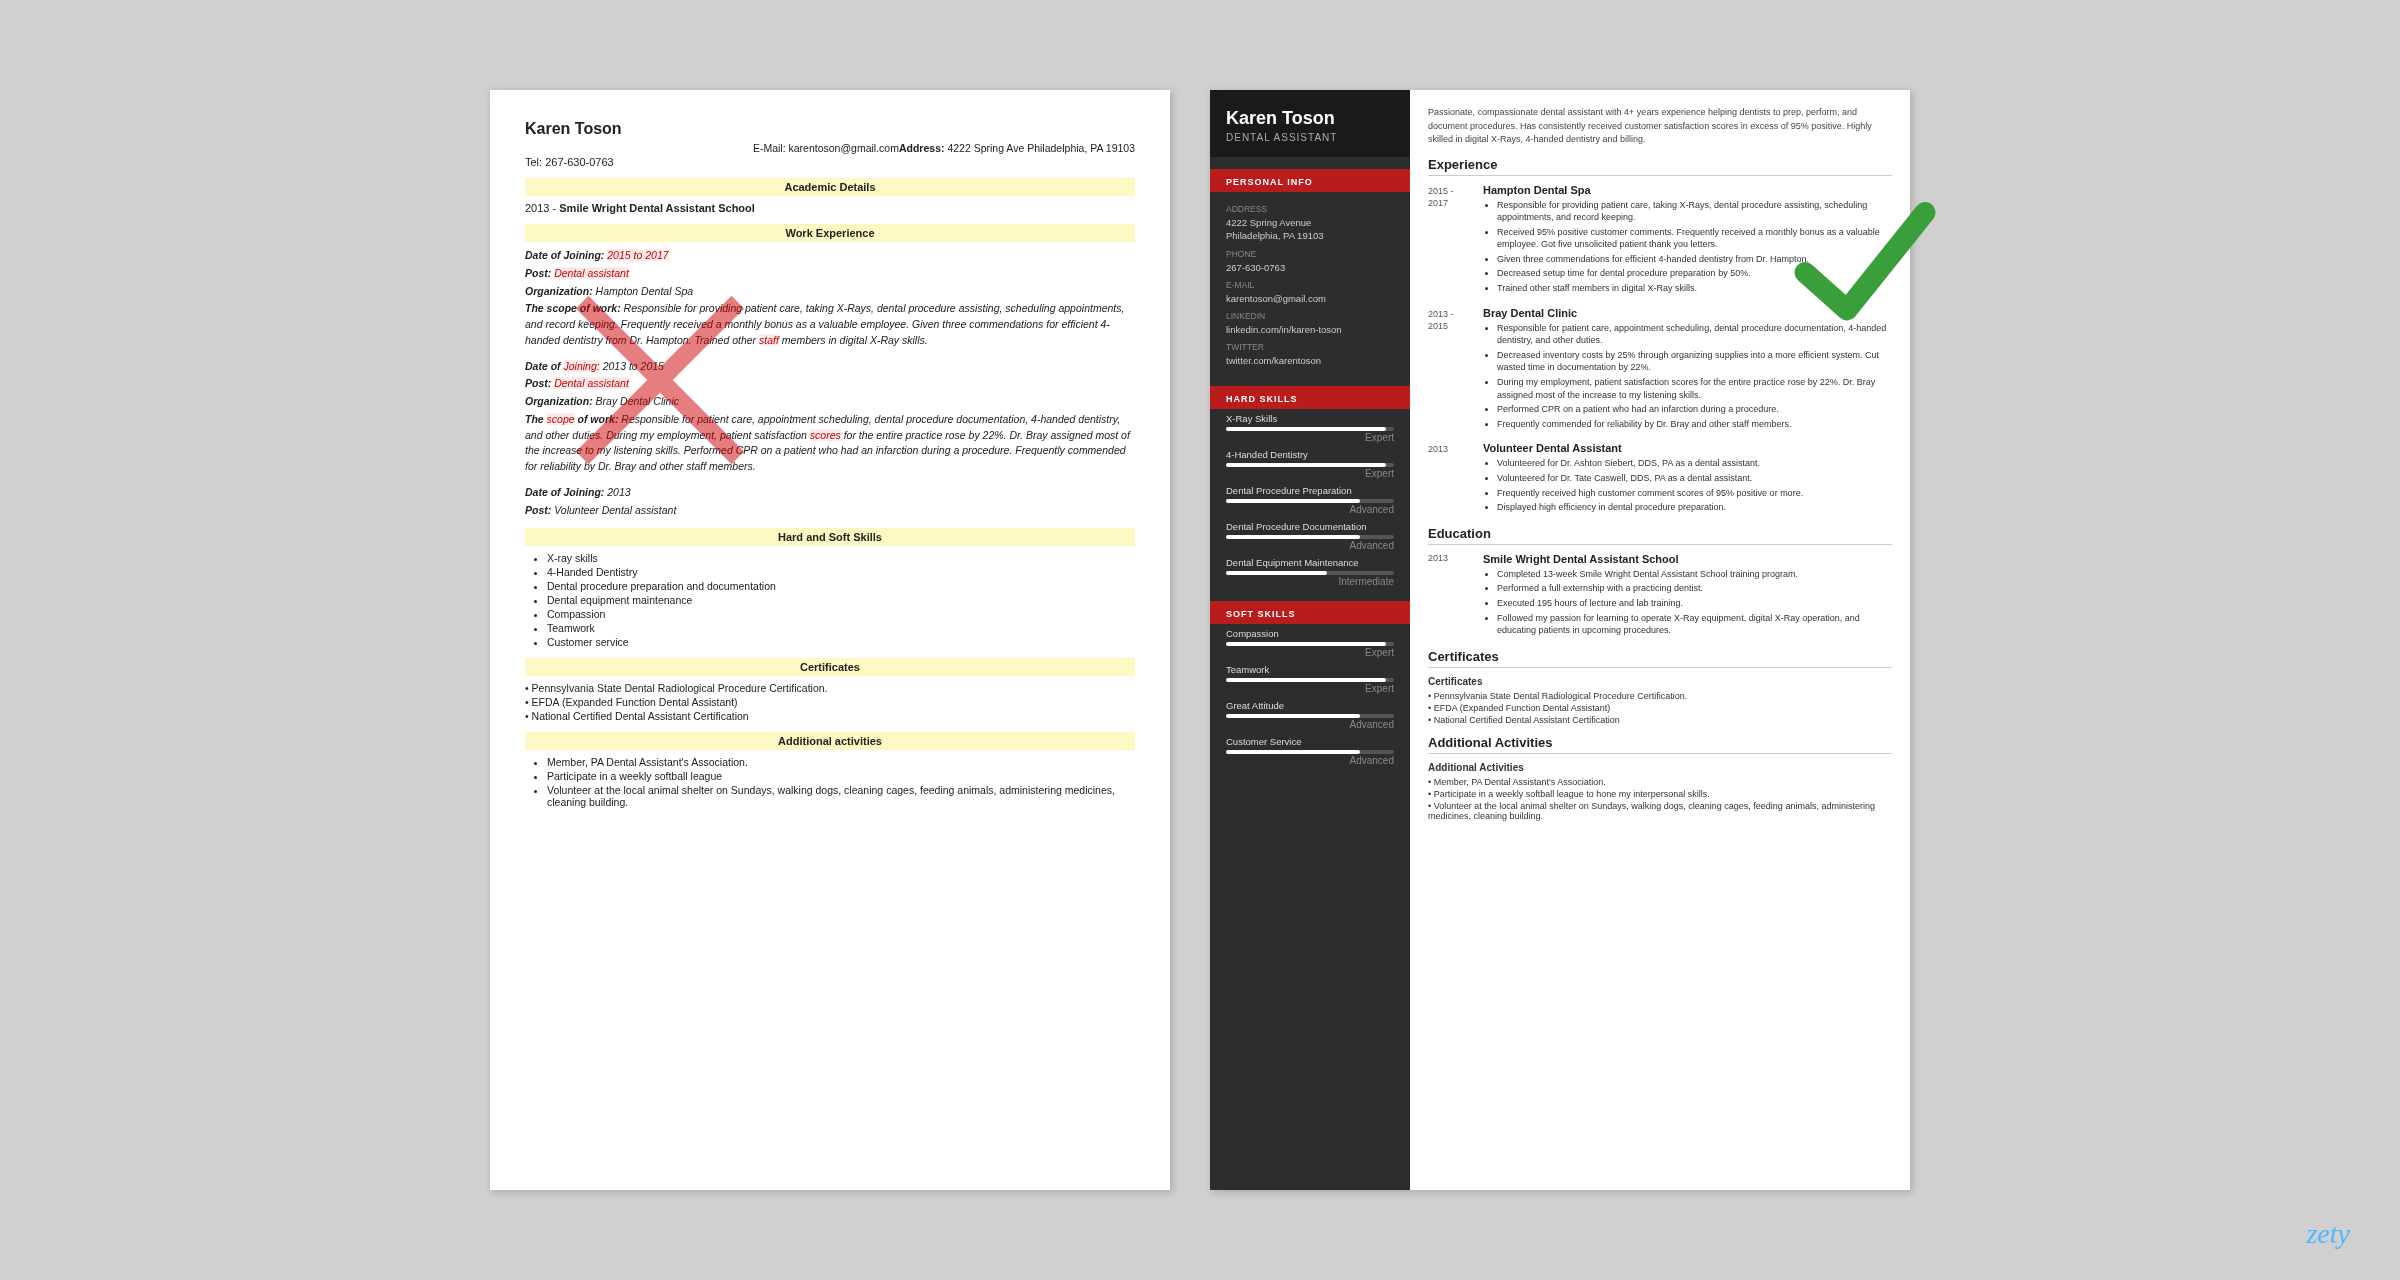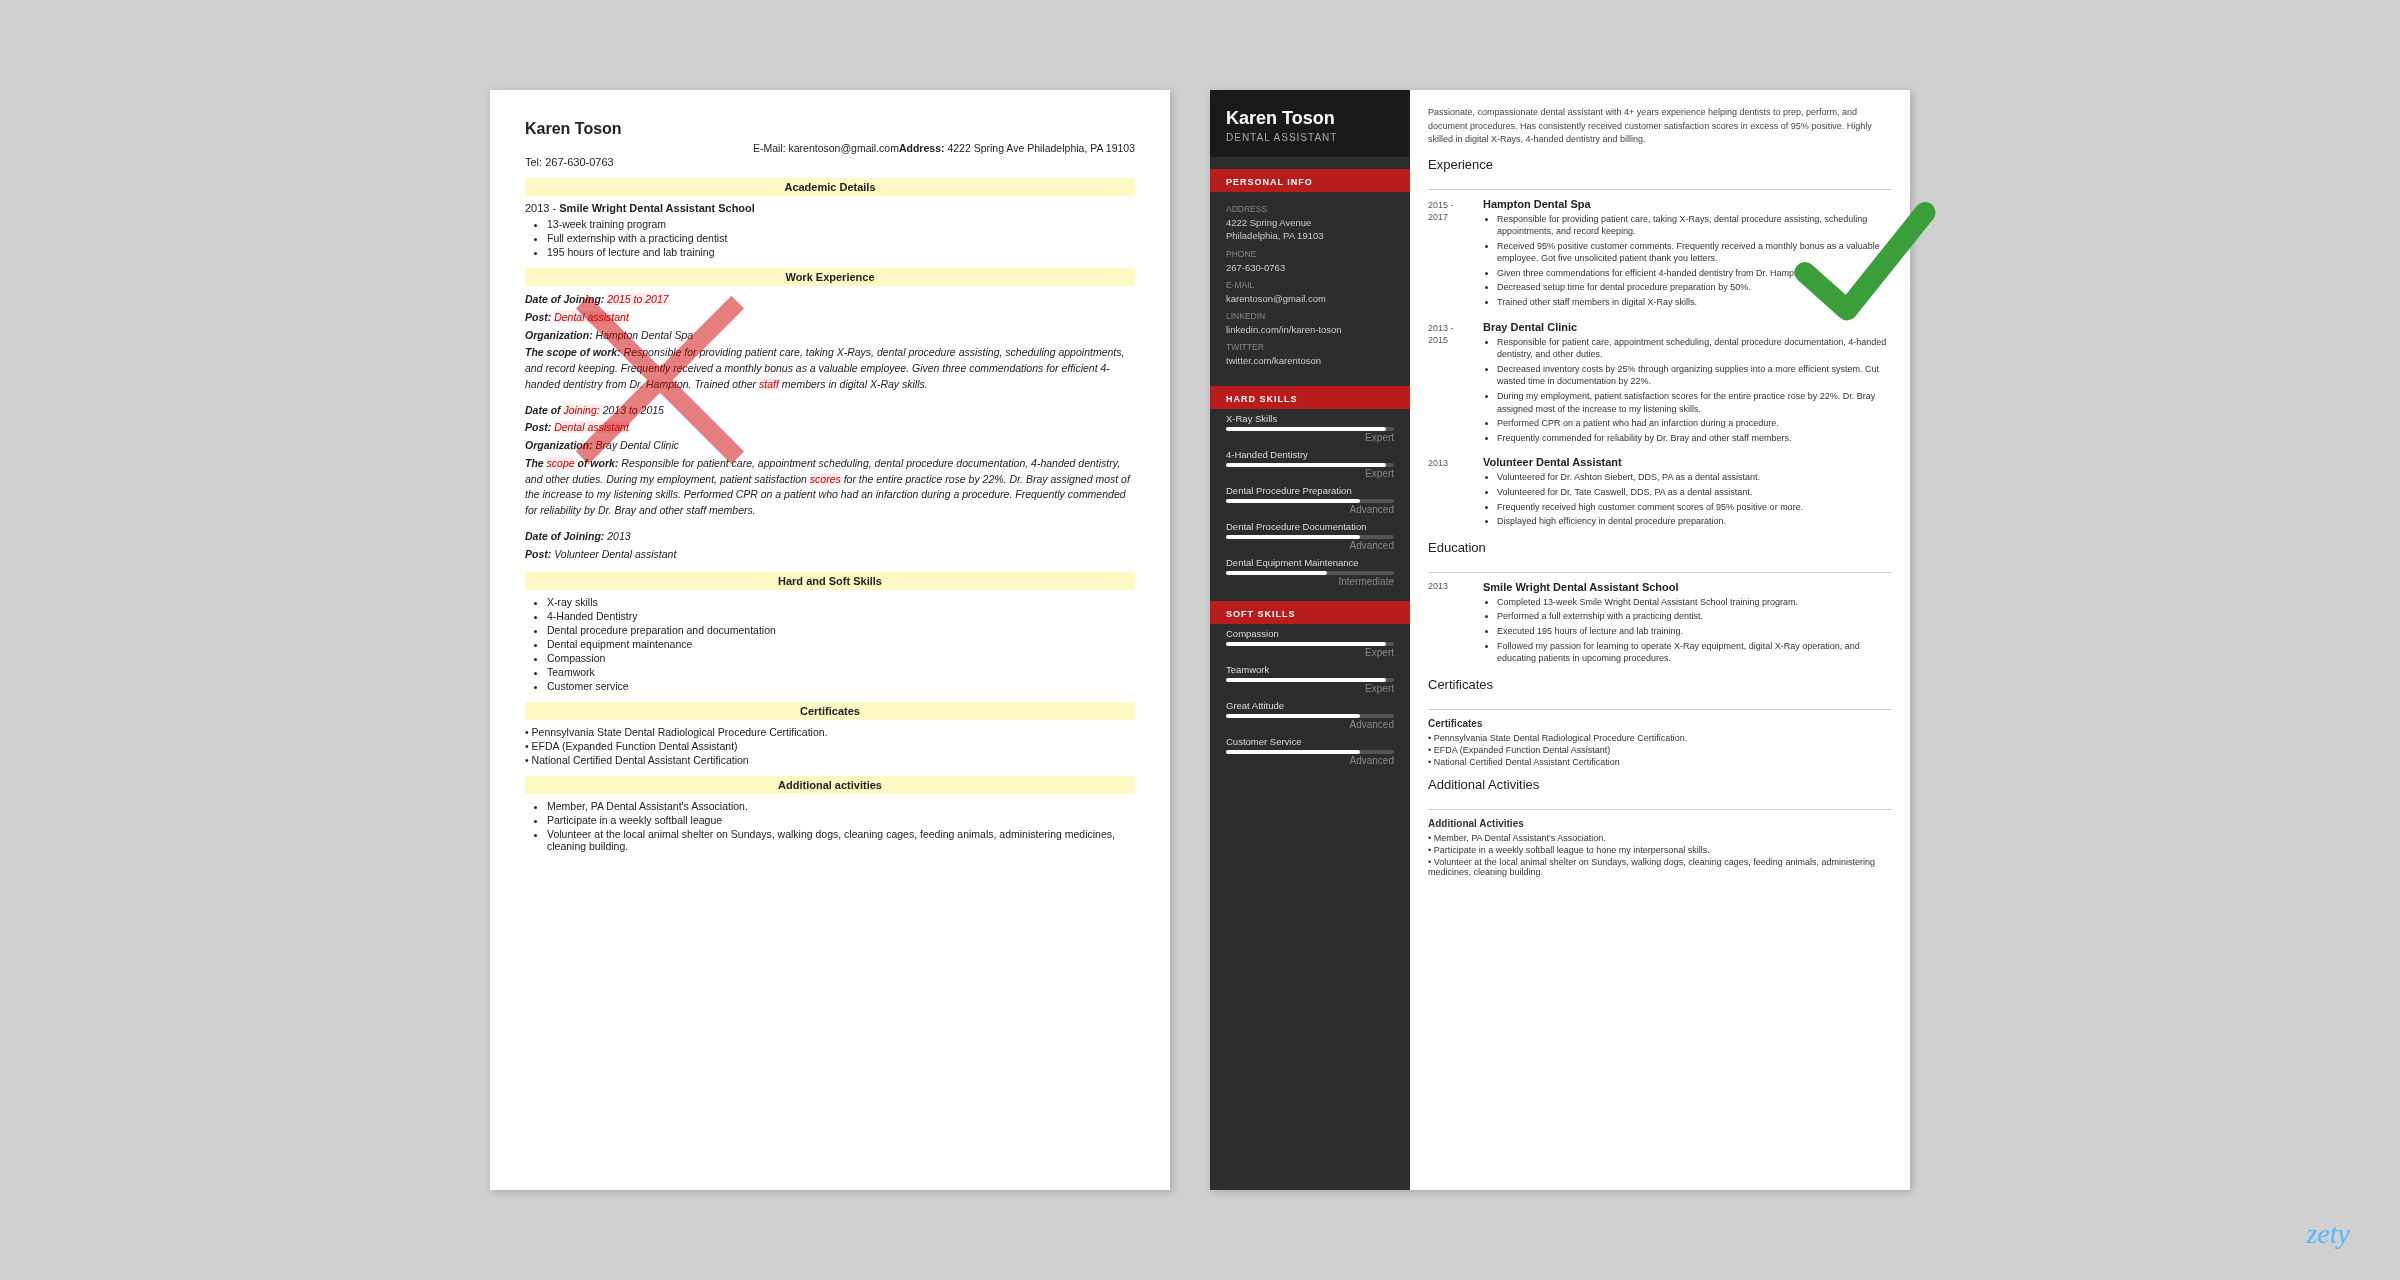--- a/index.html
+++ b/index.html
@@ -187,24 +187,24 @@
       padding: 16px 18px;
     }
     .main-content .summary {
       font-size: 9px;
       color: #444;
       line-height: 1.5;
       margin-bottom: 10px;
     }
     .main-content .section-title {
       font-size: 13px;
-      font-weight: normal;
+      font-weight: bold;
       color: #222;
       border-bottom: 1px solid #ccc;
-      padding-bottom: 17px;
+      padding-bottom: 3px;
       margin-bottom: 8px;
       margin-top: 10px;
     }
     .exp-entry {
       display: flex;
       margin-bottom: 10px;
       gap: 10px;
     }
     .exp-years {
       font-size: 9px;
@@ -312,25 +312,20 @@
   <div>
     <span>Tel:</span>
     <span>267-630-0763</span>
   </div>
 
   <div class="section-title">Academic Details</div>
   <div class="year-school">
     <span>2013 -</span>
     <strong>Smile Wright Dental Assistant School</strong>
   </div>
-  <ul>
-    <li>13-week training program</li>
-    <li>Full externship with a practicing dentist</li>
-    <li>195 hours of lecture and lab training</li>
-  </ul>
 
   <div class="section-title">Work Experience</div>
 
   <div class="work-entry">
     <p>
       <span class="field-label">Date of Joining: </span><span class="highlight-red">2015 to 2017</span>
     </p>
     <p><span class="field-label">Post: </span><span class="highlight-red">Dental assistant</span></p>
     <p><span class="field-label">Organization: </span>Hampton Dental Spa</p>
     <p><span class="field-label">The scope of work: </span>Responsible for providing patient care, taking X-Rays, dental procedure assisting, scheduling appointments, and record keeping. Frequently received a monthly bonus as a valuable employee. Given three commendations for efficient 4-handed dentistry from Dr. Hampton. Trained other <span class="highlight-red">staff</span> members in digital X-Ray skills.</p>

